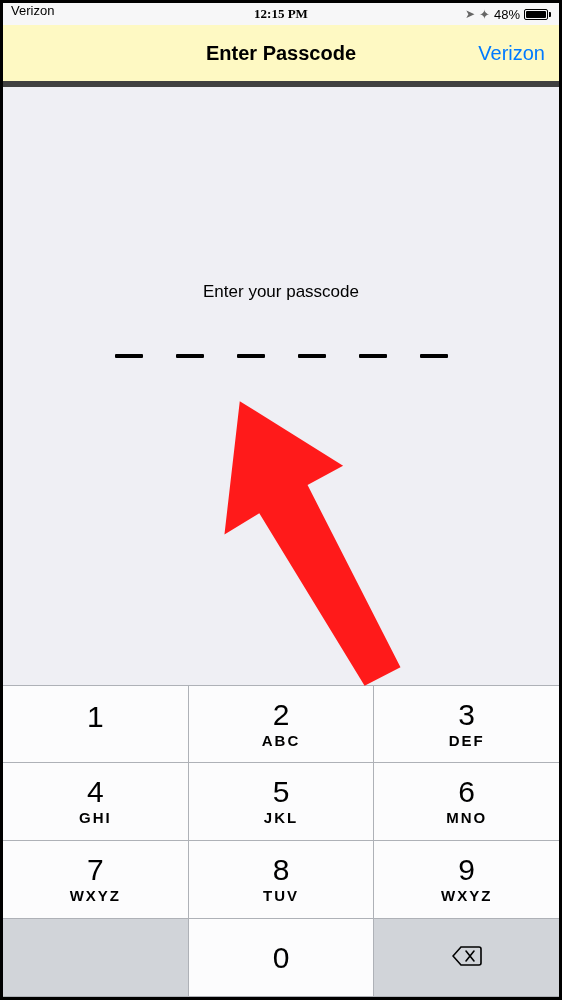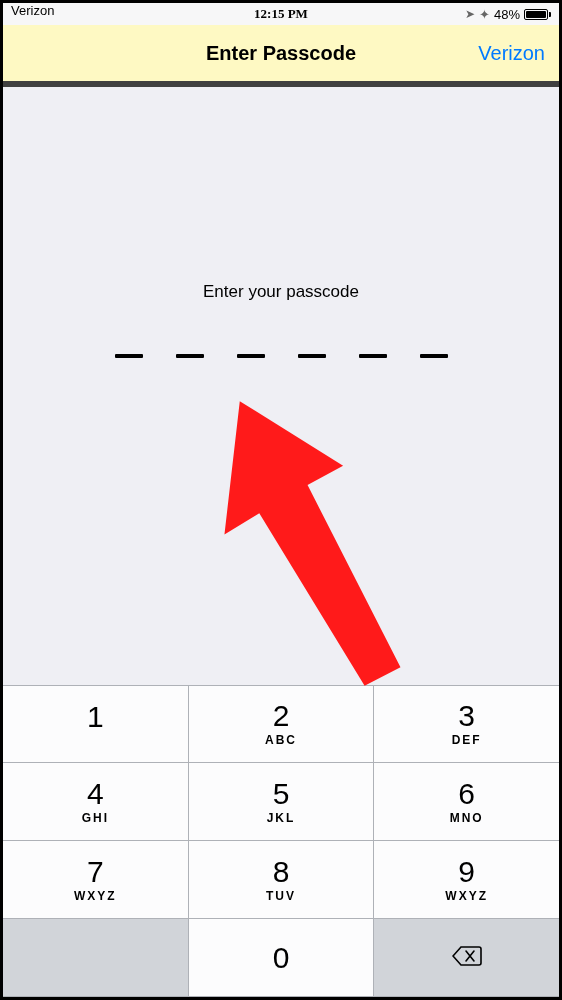--- a/index.html
+++ b/index.html
@@ -23,21 +23,21 @@
     .dashes { display: flex; gap: 33px; }
     .dash { width: 28px; height: 4px; background: #000; border-radius: 1px; }
     .arrow-overlay { position: absolute; left: 220px; top: 370px; pointer-events: none; z-index: 5; }
     .keypad { position: absolute; bottom: 0; left: 0; right: 0; background: #d1d4d9; }
     .key-row { display: flex; }
     .key { flex: 1; height: 78px; background: #fcfcfd; border-right: 1px solid #aeb1b7; border-bottom: 1px solid #aeb1b7; display: flex; flex-direction: column; align-items: center; justify-content: center; user-select: none; cursor: pointer; }
     .key:last-child { border-right: none; }
     .key-row:first-child .key { border-top: 1px solid #aeb1b7; }
     .key.gray { background: #d1d4d9; }
     .key-num { font-size: 30px; font-weight: 400; color: #000; line-height: 1; }
-    .key-letters { font-size: 12px; font-weight: 600; letter-spacing: 2px; color: #000; margin-top: 2px; text-align: center; }
+    .key-letters { font-size: 15px; font-weight: 600; letter-spacing: 2px; color: #000; margin-top: 2px; text-align: center; }
     .key-letters.empty { height: 13px; }
     .backspace-svg { width: 30px; height: 22px; }
     .wifi-svg { width: 16px; height: 12px; }
   </style>
 </head>
 <body>
 
 <div class="status-bar">
   <div class="status-left">
     <span class="dots">

